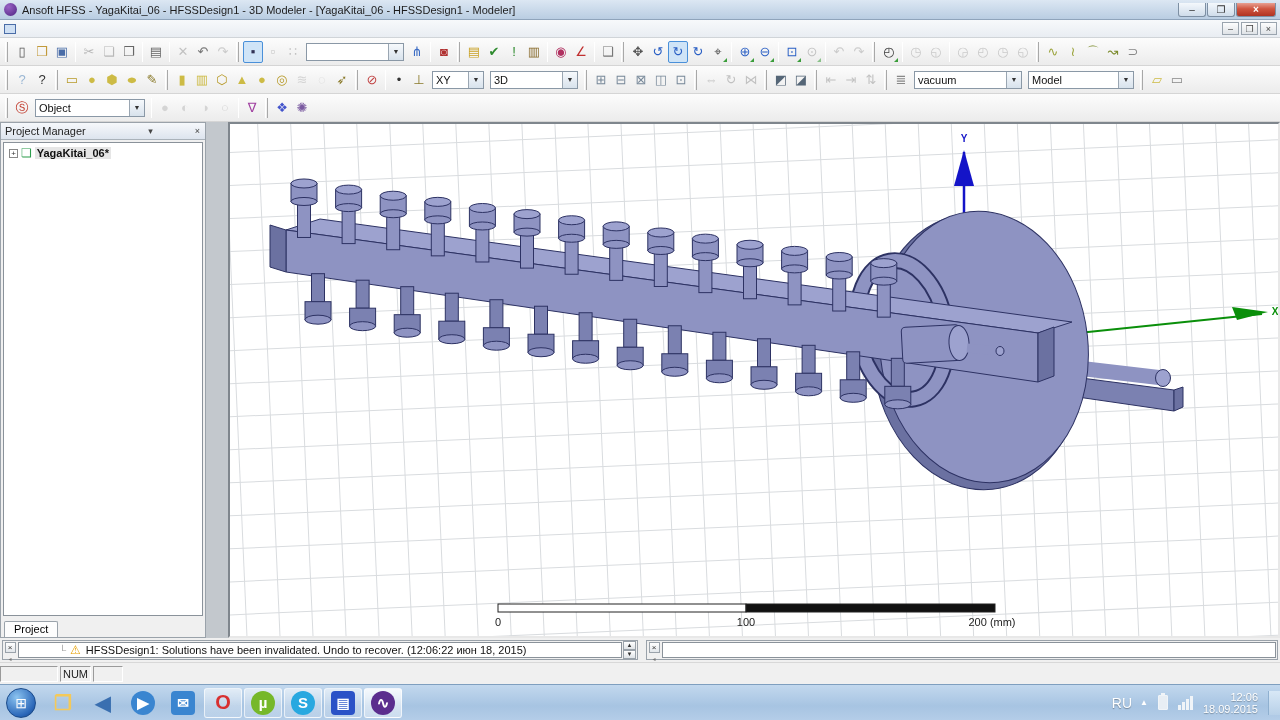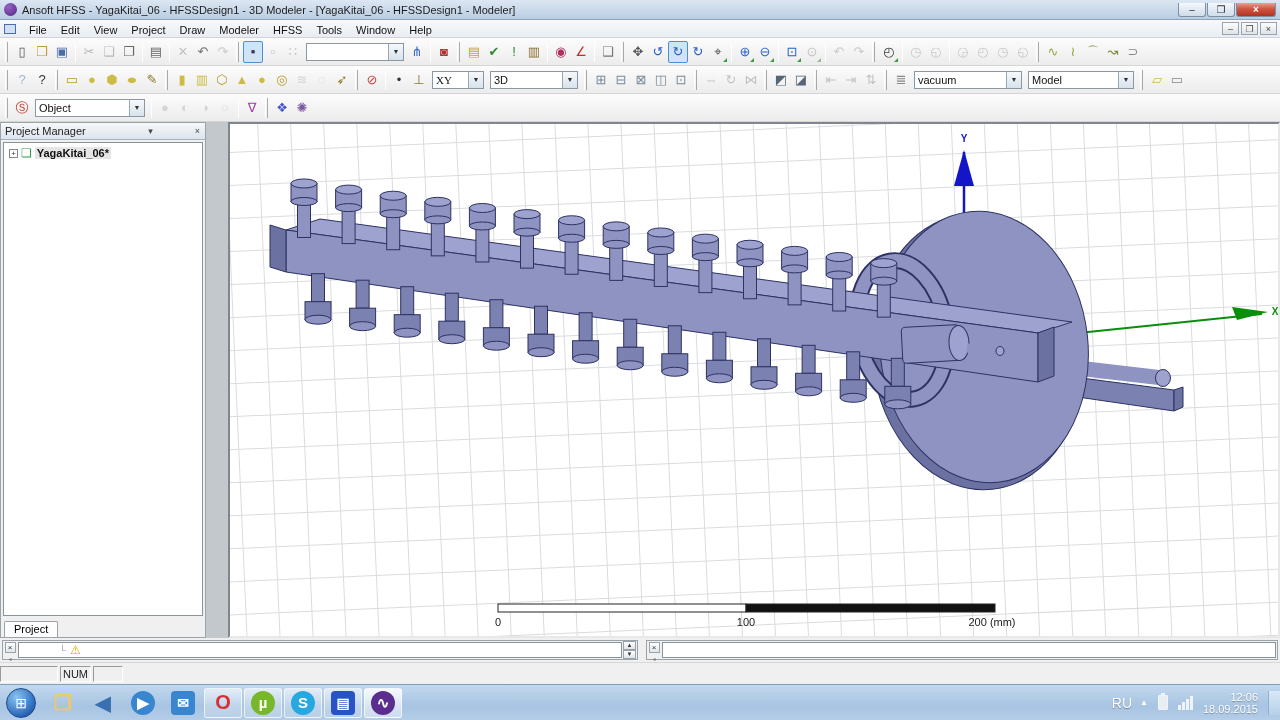--- a/index.html
+++ b/index.html
@@ -127,21 +127,20 @@
     <div class="ttext">Ansoft HFSS - YagaKitai_06 - HFSSDesign1 - 3D Modeler - [YagaKitai_06 - HFSSDesign1 - Modeler]</div>
     <div class="winbtns">
       <div class="winbtn">–</div>
       <div class="winbtn">❐</div>
       <div class="winbtn close">×</div>
     </div>
   </div>
 
   <div id="menubar">
     <div class="mdiicon"></div>
-    <span id="menuitems"><span class="mitem">File</span><span class="mitem">Edit</span><span class="mitem">View</span><span class="mitem">Project</span><span class="mitem">Draw</span><span class="mitem">Modeler</span><span class="mitem">HFSS</span><span class="mitem">Tools</span><span class="mitem">Window</span><span class="mitem">Help</span></span>
     <div id="mdibtns">
       <div class="mdibtn">–</div>
       <div class="mdibtn">❐</div>
       <div class="mdibtn">×</div>
     </div>
   </div>
 
   <div class="toolbar" id="tb1">
       <div class="grip"></div>
       <span class="tbtn">
@@ -362,21 +361,21 @@
       <span class="tbtn">
         <span style="color: rgb(192, 64, 64);">⊘</span>
       </span>
       <div class="sep"></div>
       <span class="tbtn">
         <span style="color: rgb(51, 51, 51);">•</span>
       </span>
       <span class="tbtn">
         <span style="color: rgb(138, 122, 42);">⊥</span>
       </span>
-      <span class="combo" style="width: 52px; font-family: Liberation Serif, serif;">
+      <span class="combo" style="width: 52px;">
         <span class="cval">XY</span>
         <span class="carrow">▼</span>
       </span>
       <span class="combo" style="width: 88px;">
         <span class="cval">3D</span>
         <span class="carrow">▼</span>
       </span>
       <div class="grip"></div>
       <span class="tbtn">
         <span style="color: rgb(119, 136, 153);">⊞</span>
@@ -703,20 +702,21 @@
 
   <div id="msgrow">
     <div class="msgpanel left">
       <div class="dockstrip">
         <div class="dockx">×</div>
         <div class="docka">◂</div>
       </div>
       <div class="msgfield">
         <span class="tree">└</span>
         <span class="warn">⚠</span>
+        <span>HFSSDesign1: Solutions have been invalidated. Undo to recover. (12:06:22 июн 18, 2015)</span>
       </div>
       <div class="spinner">
         <div class="spinbtn">▲</div>
         <div class="spinbtn">▼</div>
       </div>
     </div>
     <div class="msgpanel right">
       <div class="dockstrip">
         <div class="dockx">×</div>
         <div class="docka">◂</div>

